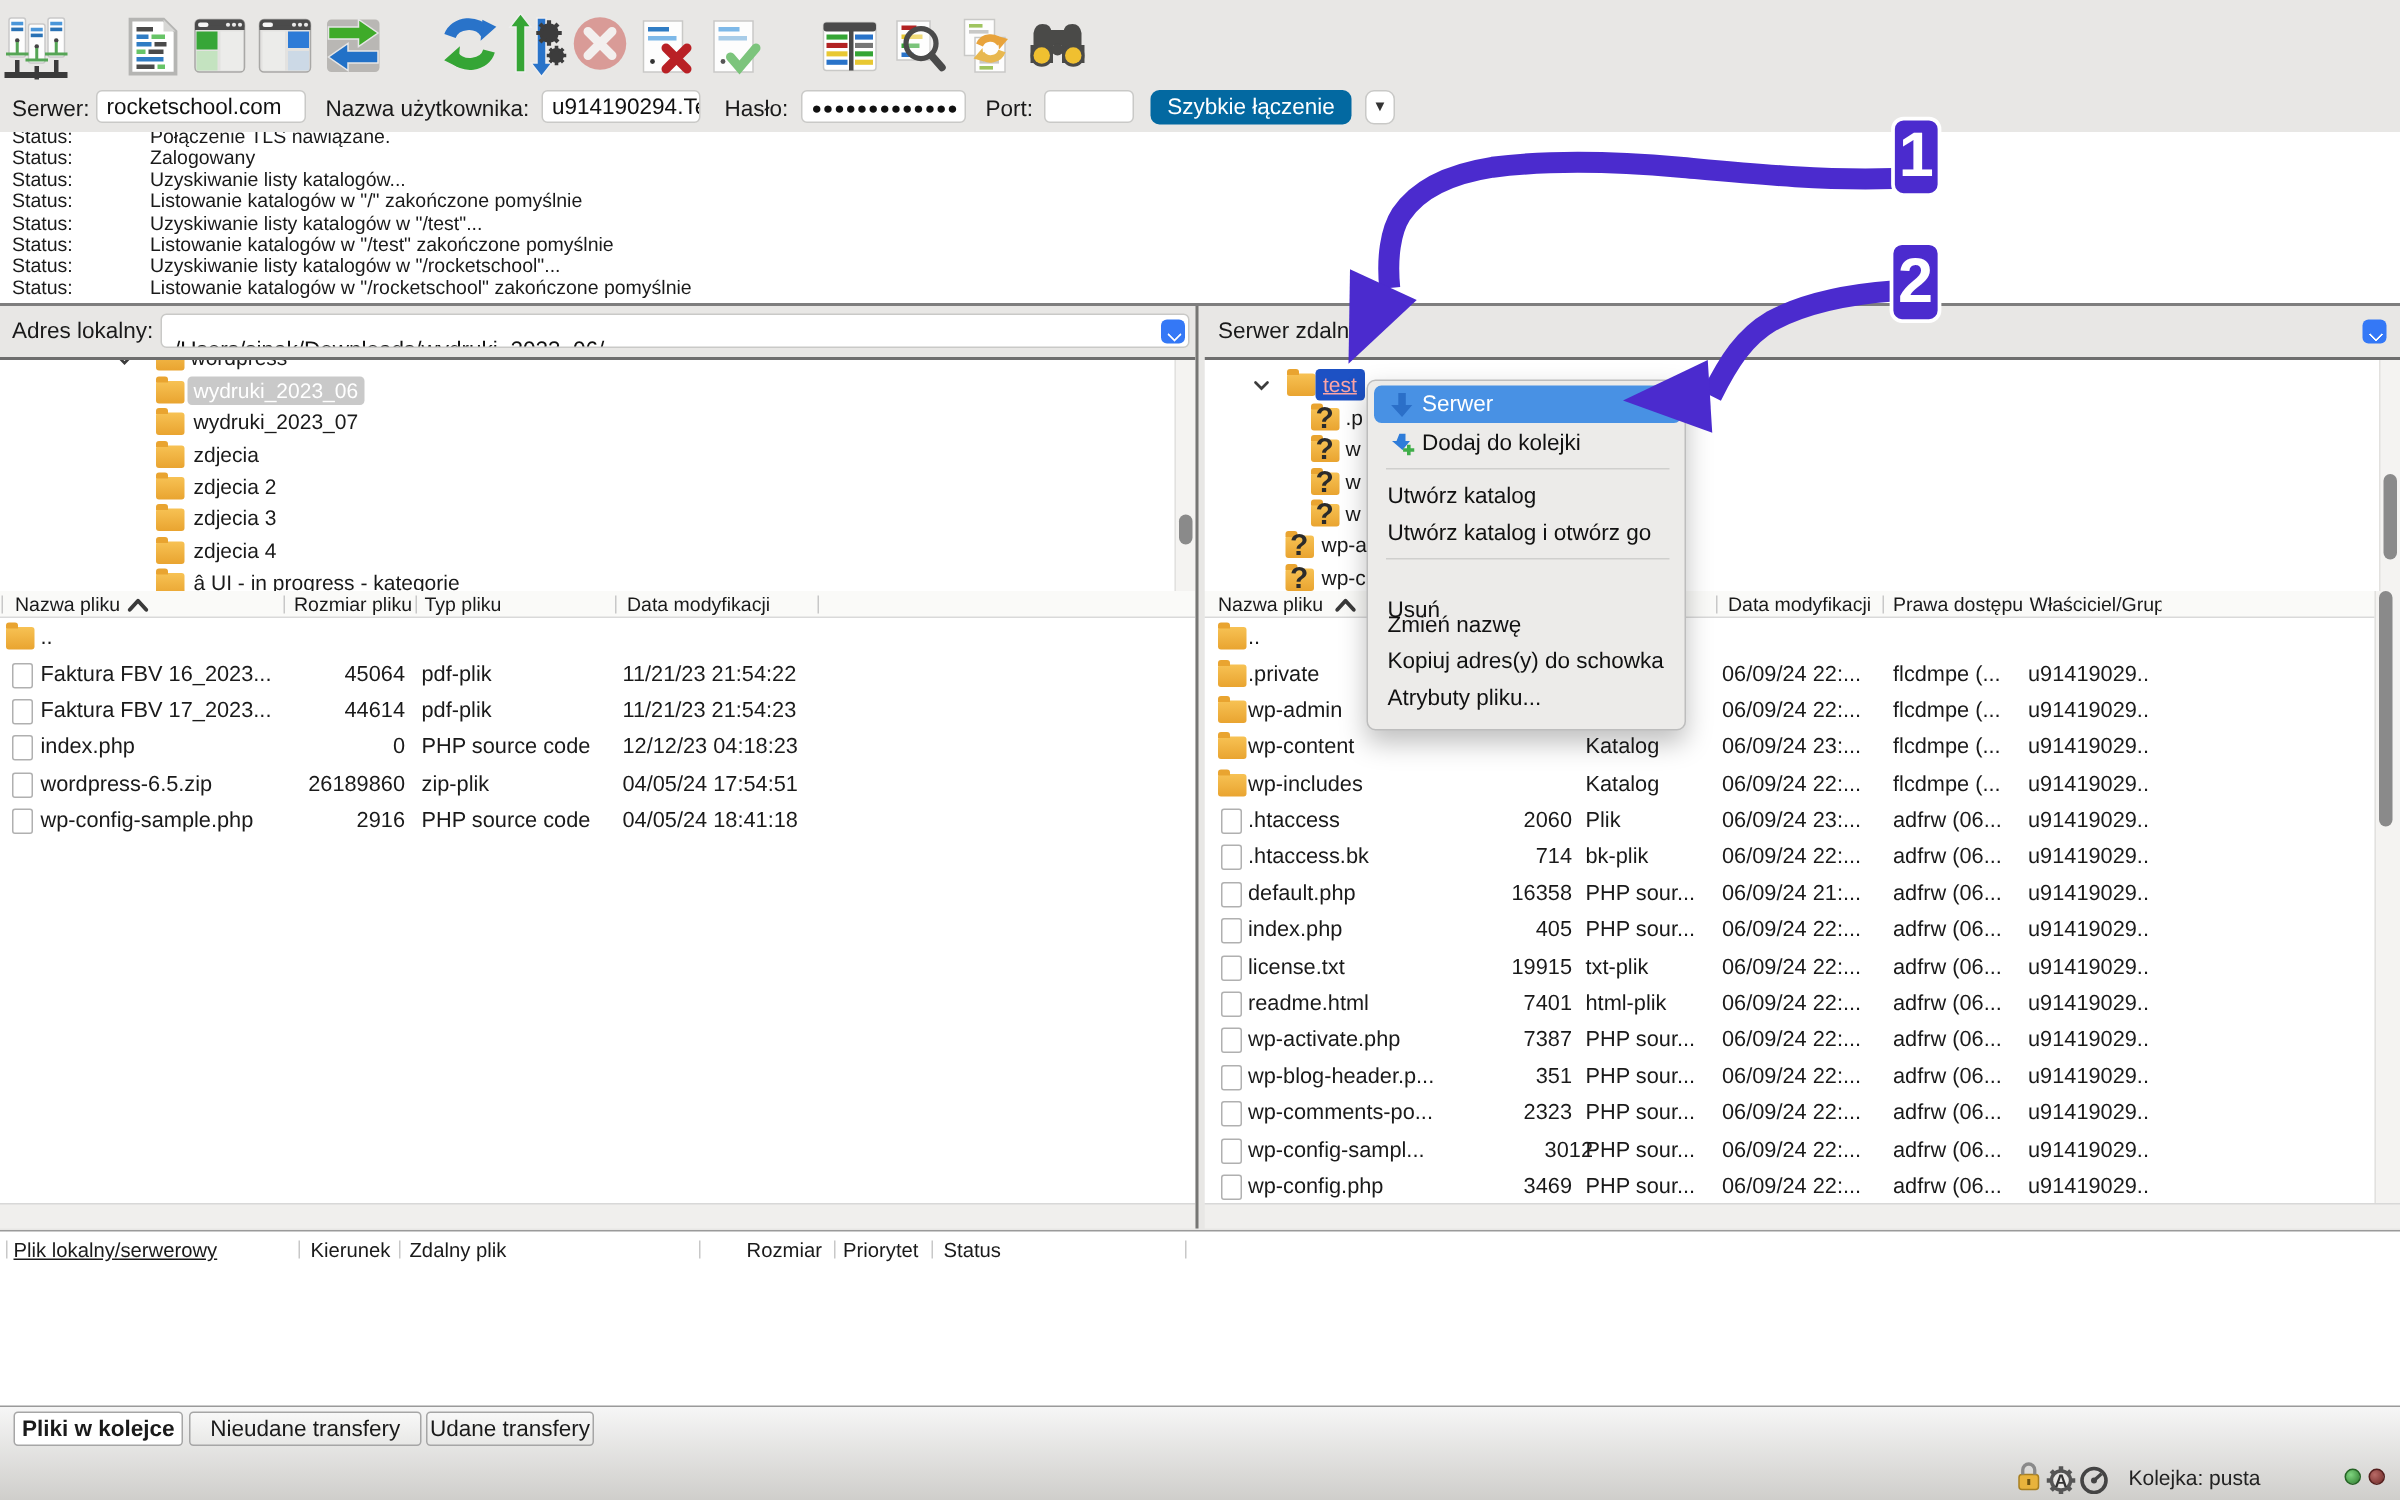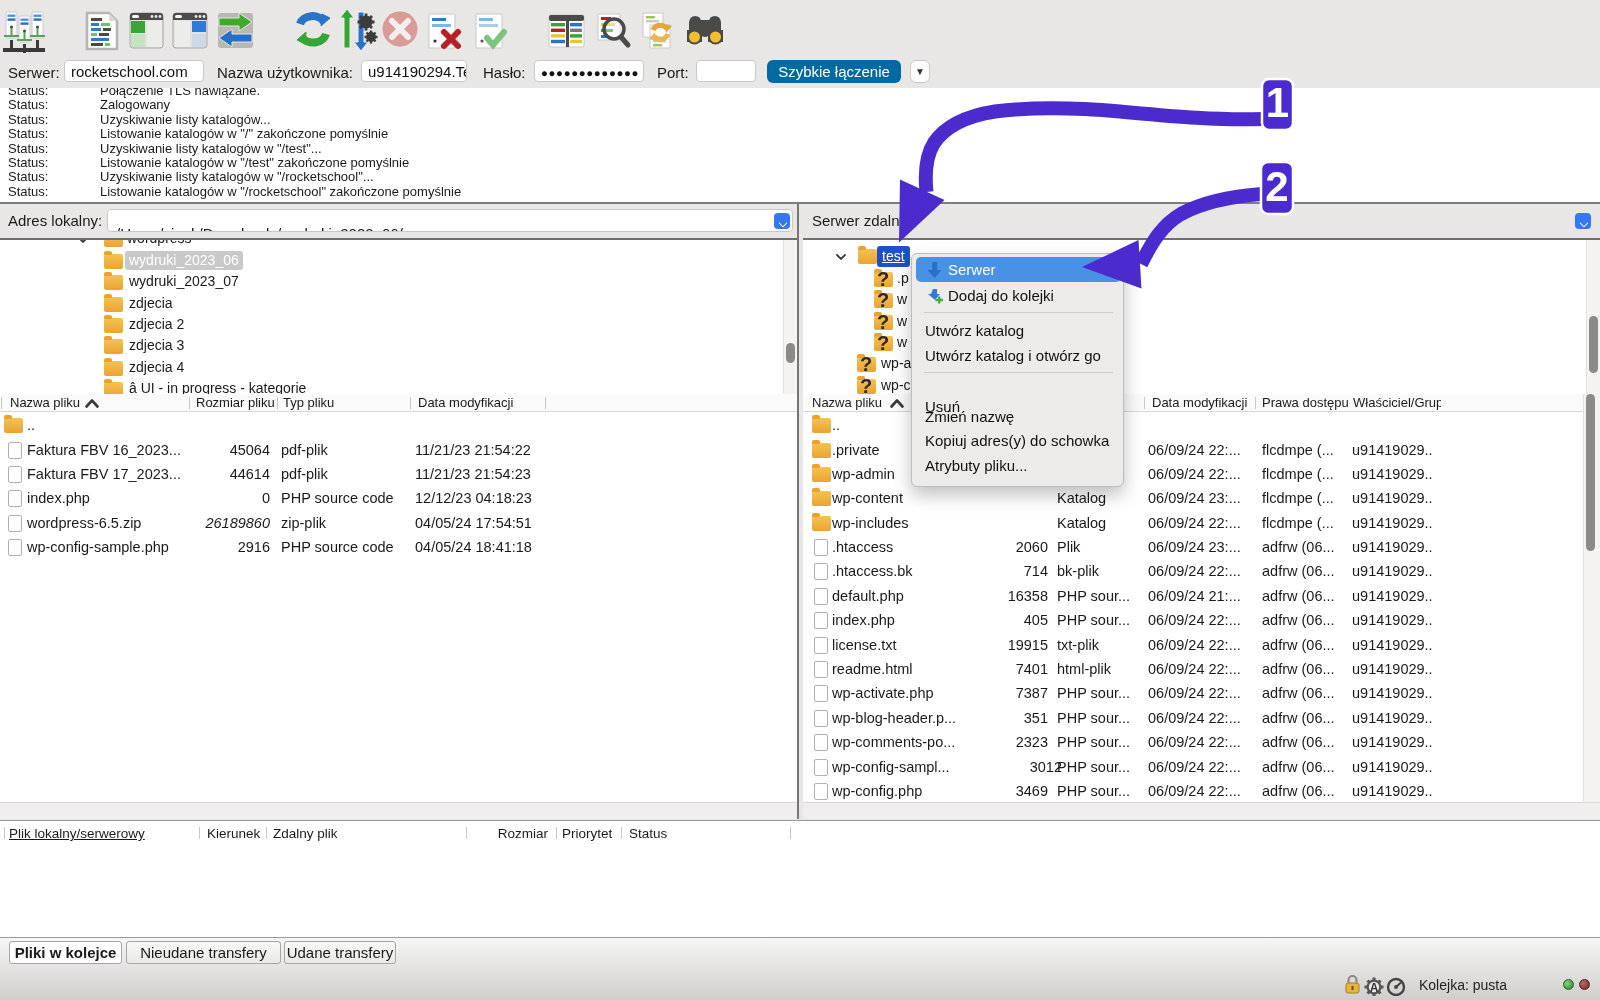--- a/index.html
+++ b/index.html
@@ -329,21 +329,21 @@
   <div style="position:absolute; left:783px; top:0; width:14px; height:156px; background:#F4F3F1; border-left:1px solid #e2e1df;"></div>
     <div class="vthumb" style="left:786px; top:103px; height:20px;"></div>
 </div>
 
 <div class="tree" style="left:803px; width:797px;">
   <div class="trow" style="top:7px; left:0;">
     <svg width="12" height="10" viewBox="0 0 12 10" style="position:absolute;left:32px;top:5px;">
         <path d="M2 3 l4 4 4-4" stroke="#3c3c3c" stroke-width="1.8" fill="none" stroke-linecap="round"></path>
       </svg>
     <div class="fold" style="left:55px; top:2px;"></div>
-    <div style="position:absolute; left:74px; top:-1px; background:#1D51C4; color:#ffffff; border-radius:3px; padding:0 5px; height:21px; line-height:21px;text-decoration:underline;">test</div>
+    <div style="position:absolute; left:74px; top:-1px; background:#1D51C4; color:#fca5a5; border-radius:3px; padding:0 5px; height:21px; line-height:21px;text-decoration:underline;">test</div>
   </div>
   <div class="trow" style="top:29px; left:0;">
       <div class="qfold" style="left:71px; top:3px;"></div>
       <span style="position:absolute; left:94px; top:1px;">.p</span>
     </div>
   <div class="trow" style="top:50px; left:0;">
       <div class="qfold" style="left:71px; top:3px;"></div>
       <span style="position:absolute; left:94px; top:1px;">w</span>
     </div>
   <div class="trow" style="top:71.5px; left:0;">
@@ -414,21 +414,21 @@
   <div class="frow" style="top:75.3px">
       <div class="fico" style="left:8px; top:3px;"></div>
       <span class="cell" style="left:27px">index.php</span>
       <span class="cell rt" style="left:170px; width:100px;">0</span>
       <span class="cell" style="left:281px">PHP source code</span>
       <span class="cell" style="left:415px">12/12/23 04:18:23</span>
     </div>
   <div class="frow" style="top:99.6px">
       <div class="fico" style="left:8px; top:3px;"></div>
       <span class="cell" style="left:27px">wordpress-6.5.zip</span>
-      <span class="cell rt" style="left:170px; width:100px;font-style:italic;">26189860</span>
+      <span class="cell rt" style="left:170px; width:100px;">26189860</span>
       <span class="cell" style="left:281px">zip-plik</span>
       <span class="cell" style="left:415px">04/05/24 17:54:51</span>
     </div>
   <div class="frow" style="top:124px">
       <div class="fico" style="left:8px; top:3px;"></div>
       <span class="cell" style="left:27px">wp-config-sample.php</span>
       <span class="cell rt" style="left:170px; width:100px;">2916</span>
       <span class="cell" style="left:281px">PHP source code</span>
       <span class="cell" style="left:415px">04/05/24 18:41:18</span>
     </div>

